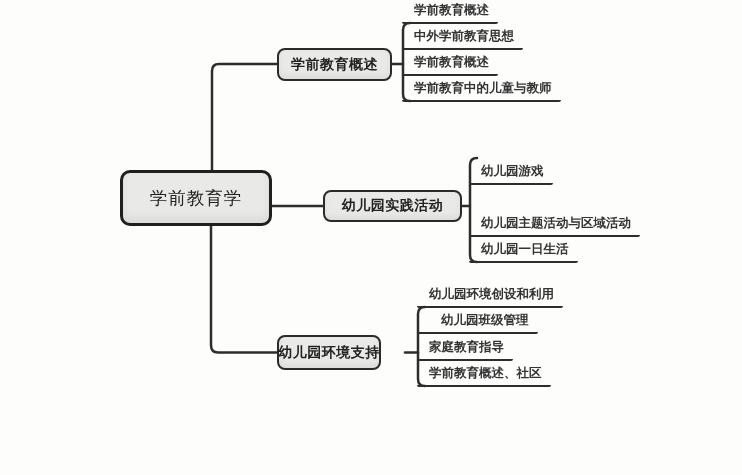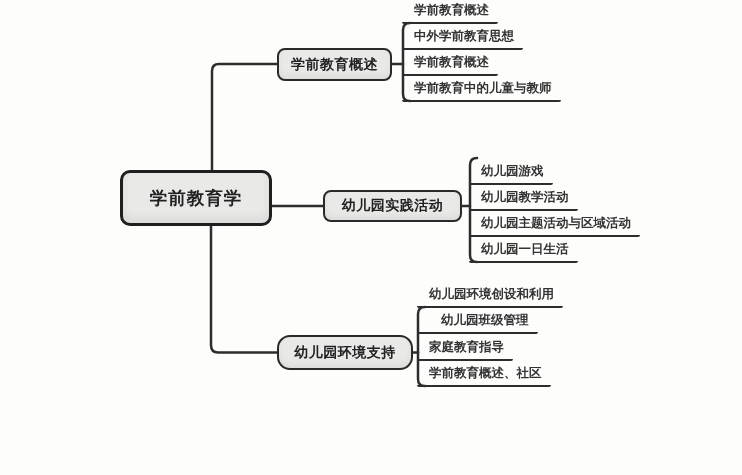--- a/index.html
+++ b/index.html
@@ -28,34 +28,34 @@
     box-sizing:border-box;
     display:flex;align-items:center;justify-content:center;
     background:#e9e9e8;
     color:#222;
     white-space:nowrap;
   }
   .root{
     left:120px;top:170px;width:152px;height:56px;
     border:3.5px solid #1f1f1f;
     border-radius:10px;
-    font-size:17.5px;font-weight:700;
+    font-size:17.5px;font-weight:400;
     letter-spacing:1px;
     box-shadow:inset 0 -6px 8px rgba(0,0,0,0.06);
   }
   .branch{
     border:2.5px solid #2a2a2a;
     border-radius:8px;
     font-size:14px;font-weight:700;
     letter-spacing:0.5px;
     box-shadow:inset 0 -4px 6px rgba(0,0,0,0.05);
   }
   .branch-1{left:277px;top:48px;width:115px;height:33px;}
   .branch-2{left:323px;top:190px;width:139px;height:32px;}
-  .branch-3{left:277px;top:335px;width:136px;height:35px;border-radius:13px;}
+  .branch-3{left:277px;top:335px;width:104px;height:35px;}
   .leaf{
     position:absolute;
     transform:translateY(-100%);
     box-sizing:border-box;
     font-size:12.5px;font-weight:600;
     color:#333;
     white-space:nowrap;
     padding:0 9px 3px 12px;
     border-bottom:2.5px solid #2d2d2d;
     border-radius:0 0 2px 2px;
@@ -106,21 +106,20 @@
   <div class="node branch branch-1">学前教育概述</div>
   <div class="node branch branch-2">幼儿园实践活动</div>
   <div class="node branch branch-3">幼儿园环境支持</div>
 
   <div class="leaf l-1-1">学前教育概述</div>
   <div class="leaf l-1-2">中外学前教育思想</div>
   <div class="leaf l-1-3">学前教育概述</div>
   <div class="leaf l-1-4">学前教育中的儿童与教师</div>
 
   <div class="leaf l-2-2">幼儿园游戏</div>
-  <div class="leaf l-2-3">幼儿园教学活动</div>
   <div class="leaf l-2-4">幼儿园主题活动与区域活动</div>
   <div class="leaf l-2-5">幼儿园一日生活</div>
 
   <div class="leaf l-3-1">幼儿园环境创设和利用</div>
   <div class="leaf l-3-2">幼儿园班级管理</div>
   <div class="leaf l-3-3">家庭教育指导</div>
   <div class="leaf l-3-4">学前教育概述、社区</div>
 
 </div>
 

